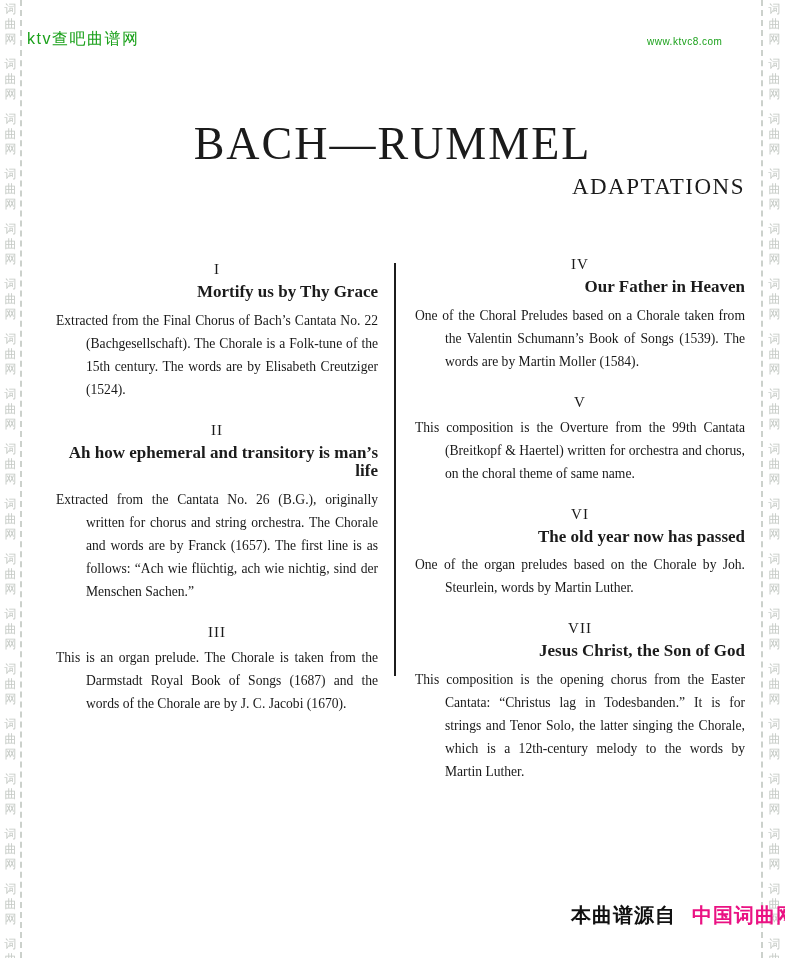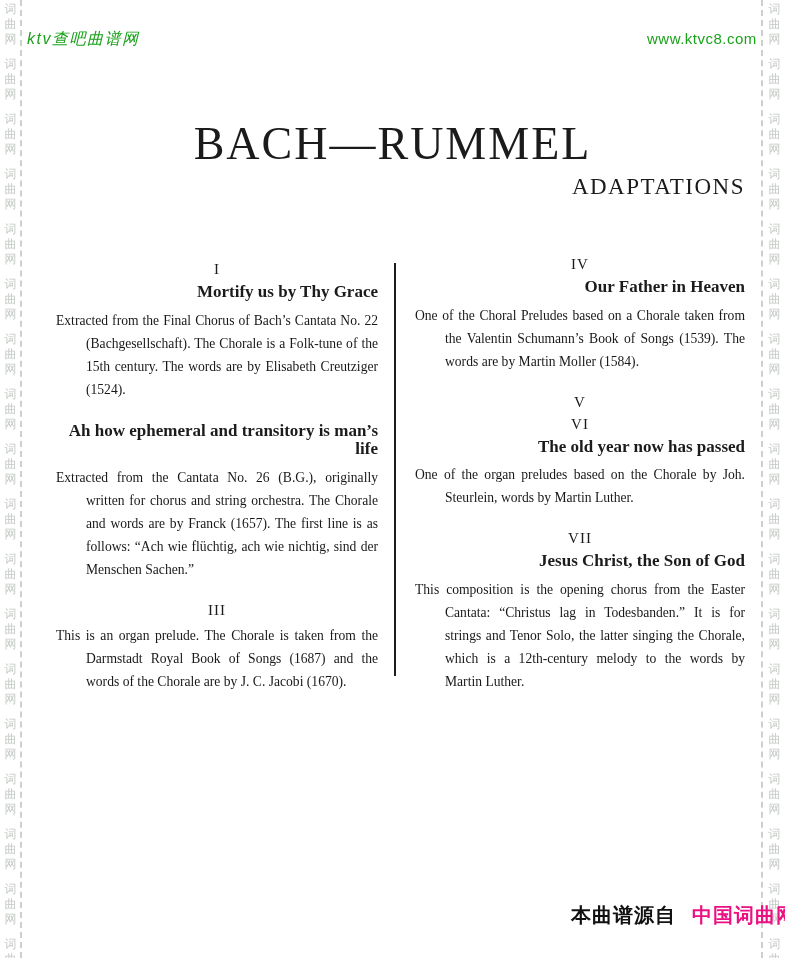--- a/index.html
+++ b/index.html
@@ -31,22 +31,22 @@
   }
   .wm-col.left{left:3px;}
   .wm-col.right{left:767px;}
   .wm-group{margin-bottom:10px;}
   
   .hdr{
     position:absolute;
     font-family:"Liberation Sans", sans-serif;
     color:var(--green);
   }
-  .hdr.left{left:27px;top:29px;font-size:16px;letter-spacing:1.5px;font-style:italic;}
-  .hdr.right{left:647px;top:30px;font-size:15px;letter-spacing:.5px;}
+  .hdr.left{left:27px;top:29px;font-size:16px;letter-spacing:1.5px;}
+  .hdr.right{left:647px;top:36px;font-size:10px;letter-spacing:.5px;}
   
   .doc{position:absolute;left:40px;top:0;width:705px;}
   .doc h1{
     margin:118px 0 0;text-align:center;
     font-size:46px;font-weight:normal;letter-spacing:2px;line-height:1.15;
   }
   .doc h2{
     margin:2px 0 0;text-align:right;
     font-size:23px;font-weight:normal;letter-spacing:1.5px;line-height:1.2;
   }
@@ -274,37 +274,39 @@
     <h1>BACH—RUMMEL</h1>
     <h2>ADAPTATIONS</h2>
     <div class="columns">
       <div class="col left-col" id="col-left">
           <div class="item">
             <div class="numeral">I</div>
             <div class="ititle">Mortify us by Thy Grace</div>
             <p class="ibody">Extracted from the Final Chorus of Bach’s Cantata No. 22 (Bachgesellschaft). The Chorale is a Folk-tune of the 15th century. The words are by Elisabeth Creutziger (1524).</p>
           </div>
           <div class="item">
+            <div class="numeral">II</div>
             <div class="ititle">Ah how ephemeral and transitory is man’s life</div>
             <p class="ibody">Extracted from the Cantata No. 26 (B.G.), origin­ally written for chorus and string orchestra. The Chorale and words are by Franck (1657). The first line is as follows: “Ach wie flüchtig, ach wie nichtig, sind der Menschen Sachen.”</p>
           </div>
           <div class="item">
             <div class="numeral">III</div>
             <p class="ibody">This is an organ prelude. The Chorale is taken from the Darmstadt Royal Book of Songs (1687) and the words of the Chorale are by J. C. Jacobi (1670).</p>
           </div>
         </div>
       <div class="divider"></div>
       <div class="col right-col" id="col-right">
           <div class="item">
             <div class="numeral">IV</div>
             <div class="ititle">Our Father in Heaven</div>
             <p class="ibody">One of the Choral Preludes based on a Chorale taken from the Valentin Schumann’s Book of Songs (1539). The words are by Martin Moller (1584).</p>
           </div>
           <div class="item">
             <div class="numeral">V</div>
+            <p class="ibody">This composition is the Overture from the 99th Cantata (Breitkopf &amp; Haertel) written for orchestra and chorus, on the choral theme of same name.</p>
           </div>
           <div class="item">
             <div class="numeral">VI</div>
             <div class="ititle">The old year now has passed</div>
             <p class="ibody">One of the organ preludes based on the Chorale by Joh. Steurlein, words by Martin Luther.</p>
           </div>
           <div class="item">
             <div class="numeral">VII</div>
             <div class="ititle">Jesus Christ, the Son of God</div>
             <p class="ibody">This composition is the opening chorus from the Easter Cantata: “Christus lag in Todes­banden.” It is for strings and Tenor Solo, the latter singing the Chorale, which is a 12th-century melody to the words by Martin Luther.</p>

